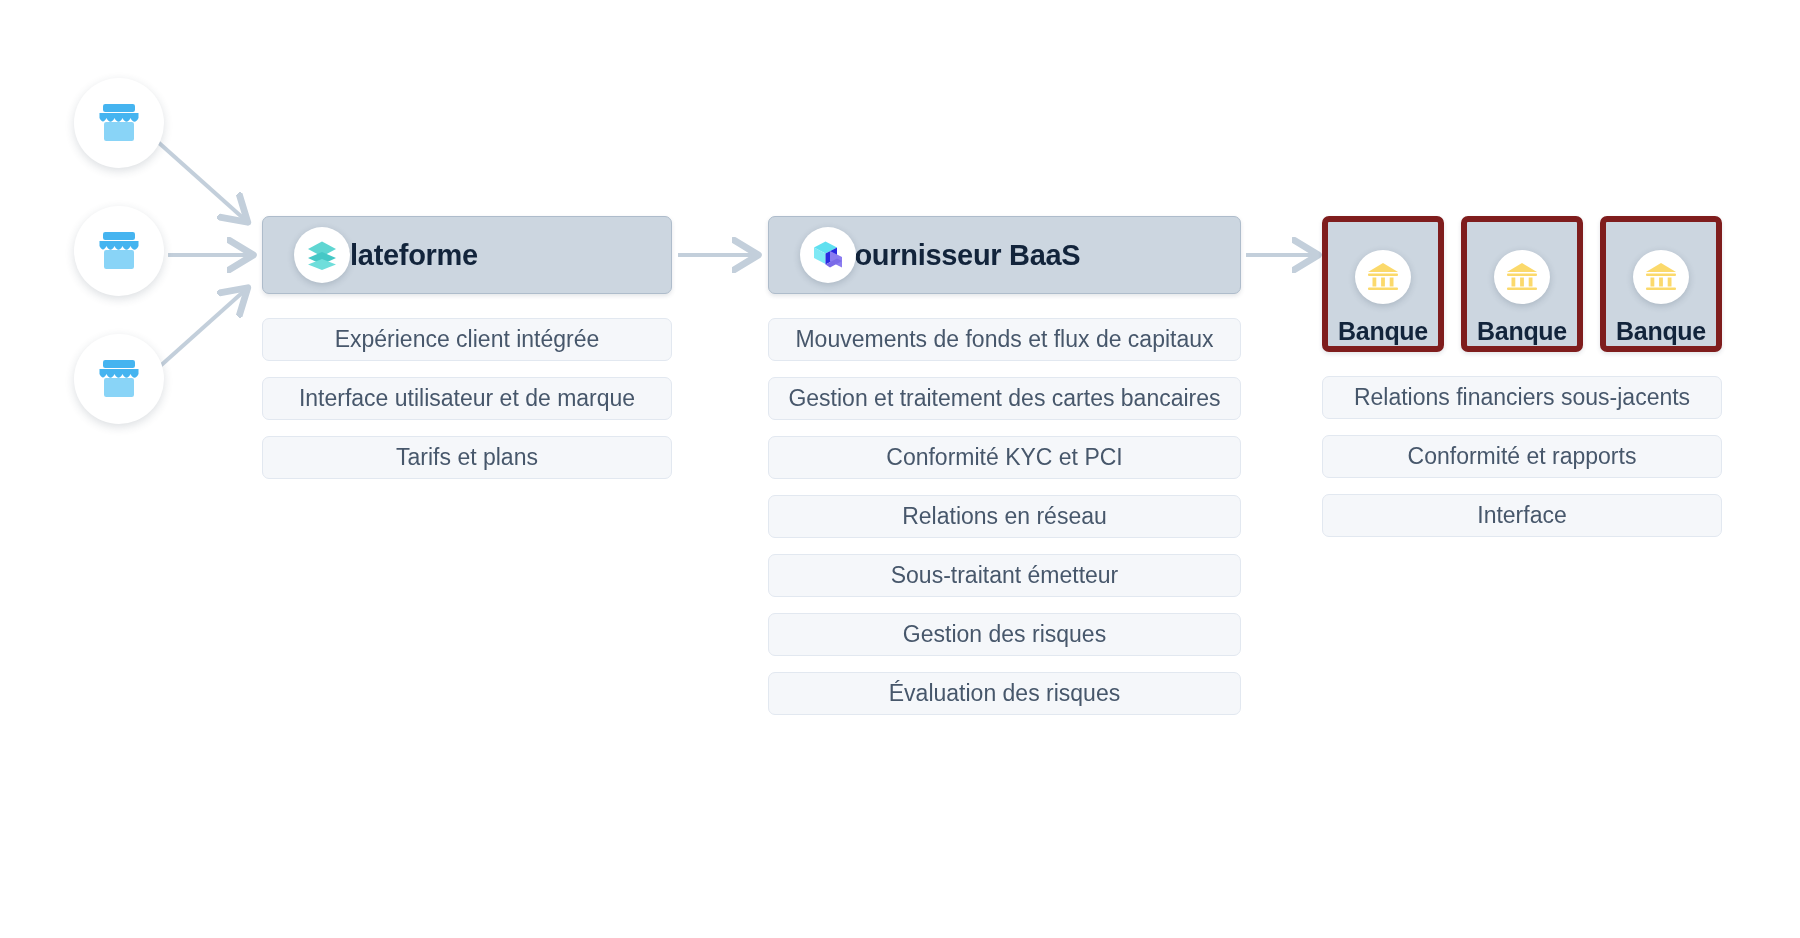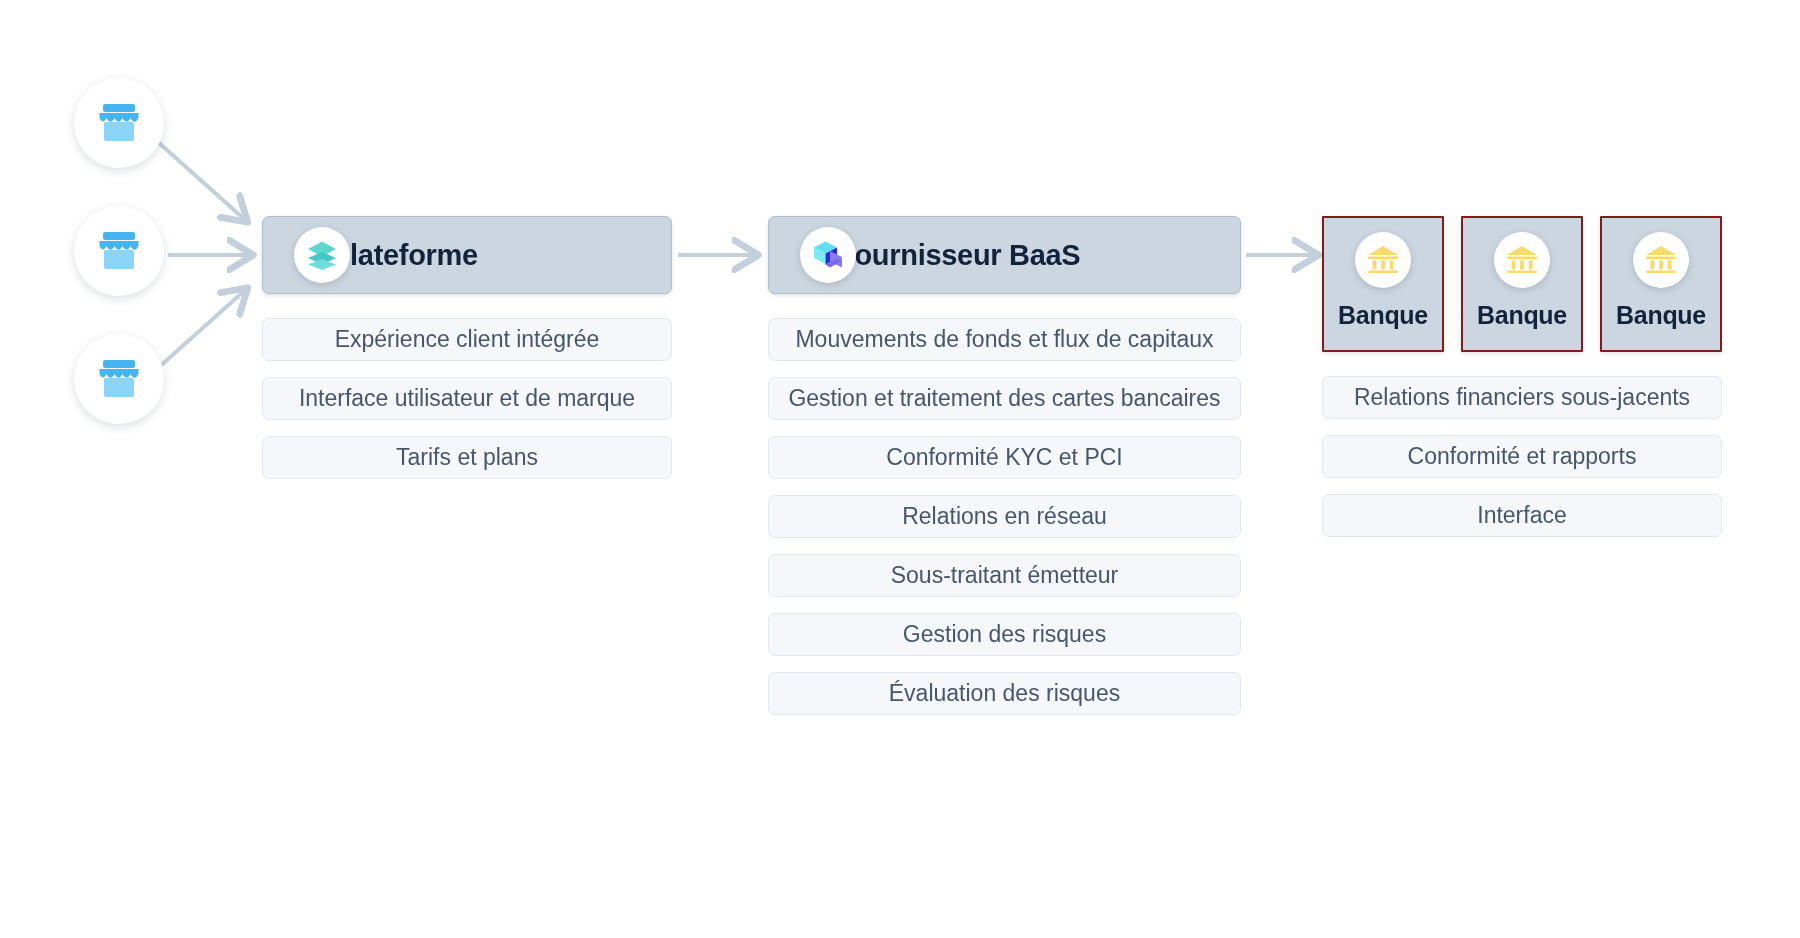--- a/index.html
+++ b/index.html
@@ -111,27 +111,27 @@
 
   
   .bank-row {
     display: flex;
     gap: 17px;
   }
   .bank-tile {
     width: 122px;
     height: 136px;
     background: #ccd6e0;
-    border: 2px solid #7f1d1d;
-    border-radius: 1px;
+    border: 6px solid #7f1d1d;
+    border-radius: 7px;
     display: flex;
     flex-direction: column;
     align-items: center;
     justify-content: flex-start;
-    padding-top: 14px;
+    padding-top: 28px;
     box-shadow: 0 2px 4px rgba(37,55,75,0.13);
   }
   .bank-icon-circle {
     width: 56px;
     height: 56px;
     border-radius: 50%;
     background: #ffffff;
     box-shadow: 0 2px 7px rgba(37,55,75,0.2);
     display: flex;
     align-items: center;

